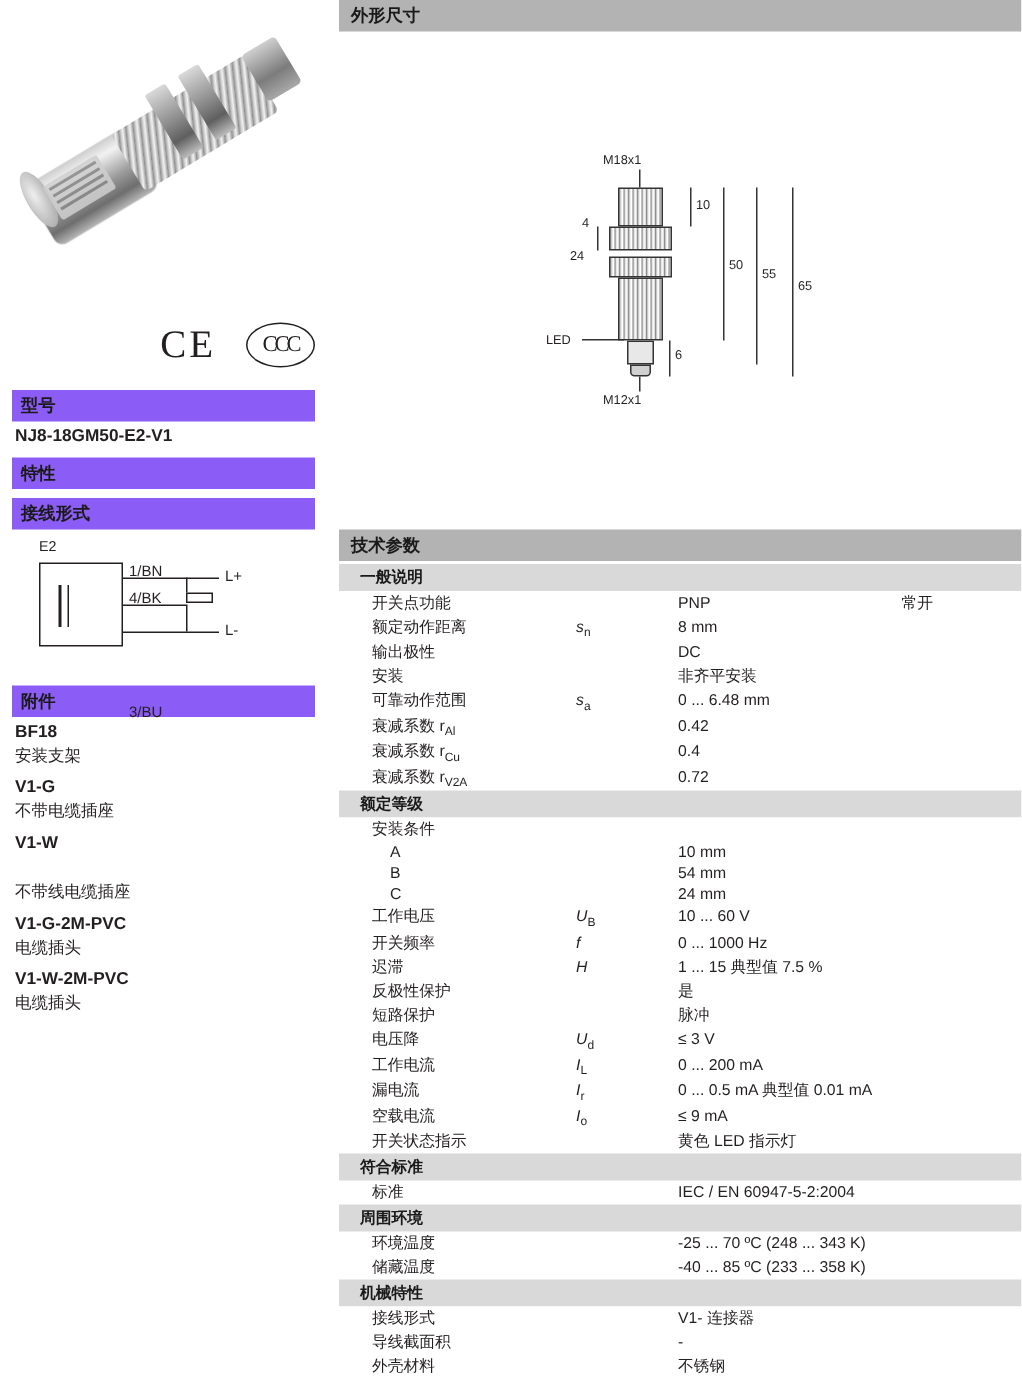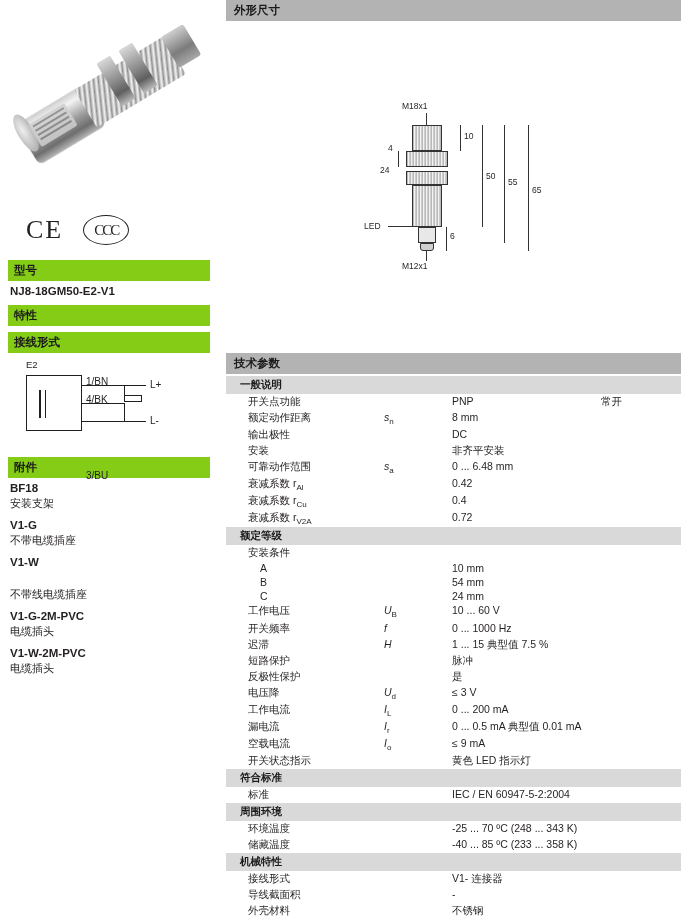--- a/index.html
+++ b/index.html
@@ -73,30 +73,30 @@
     width: 42px; height: 26px;
     background: #cfcfcf;
     transform: rotate(-31deg);
     border-radius: 2px;
     opacity: .85;
   }
   .sensor .label i {
     display:block; height:2px; background:#555; margin:3px 3px 0 3px; opacity:.6;
   }
 
-  .cert-row { display: flex; align-items: center; gap: 20px; margin: 14px 0 10px 18px; height: 40px; }
+  .cert-row { display: flex; align-items: center; gap: 20px; margin: 14px 0 10px 18px; height: 40px; justify-content: flex-end; }
   .ce-mark { font-size: 26px; letter-spacing: 2px; font-family: "Liberation Serif", serif; color: #231f20; }
   .ccc-mark {
     width: 46px; height: 30px; border: 1.6px solid #231f20; border-radius: 50%;
     display: flex; align-items: center; justify-content: center;
     font-size: 15px; letter-spacing: -2px; font-family: "Liberation Serif", serif;
   }
 
   .sec-head {
-    background: #84cc16; color: #1a1a1a; font-weight: bold; font-size: 11.5px;
+    background: #8b5cf6; color: #1a1a1a; font-weight: bold; font-size: 11.5px;
     padding: 3px 6px; margin: 6px 0 4px 0;
   }
   .left-val { font-weight: bold; font-size: 11.5px; margin: 4px 0 8px 2px; }
   ul.feat { margin: 2px 0 8px 0; padding-left: 14px; }
   ul.feat li { margin: 2px 0; font-size: 11px; }
 
   
   .wiring { position: relative; width: 200px; height: 92px; margin: 6px 0 4px 2px; font-size: 9px; }
   .wiring .e2 { position: absolute; left: 16px; top: 0; font-size: 9.5px; }
   .wiring .box { position: absolute; left: 16px; top: 16px; width: 56px; height: 56px; border: 1px solid #231f20; }
@@ -360,29 +360,29 @@
           <div class="c3">0 ... 1000 Hz</div>
           <div class="c4"></div>
         </div>
       <div class="row">
           <div class="c1">迟滞</div>
           <div class="c2">H</div>
           <div class="c3">1 ... 15 典型值 7.5 %</div>
           <div class="c4"></div>
         </div>
       <div class="row">
+          <div class="c1">反极性保护</div>
+          <div class="c2"></div>
+          <div class="c3">是</div>
+          <div class="c4"></div>
+        </div>
+      <div class="row">
           <div class="c1">短路保护</div>
           <div class="c2"></div>
           <div class="c3">脉冲</div>
-          <div class="c4"></div>
-        </div>
-      <div class="row">
-          <div class="c1">反极性保护</div>
-          <div class="c2"></div>
-          <div class="c3">是</div>
           <div class="c4"></div>
         </div>
       <div class="row">
           <div class="c1">电压降</div>
           <div class="c2"><span>U</span><span class="sub">d</span></div>
           <div class="c3">≤ 3 V</div>
           <div class="c4"></div>
         </div>
       <div class="row">
           <div class="c1">工作电流</div>

